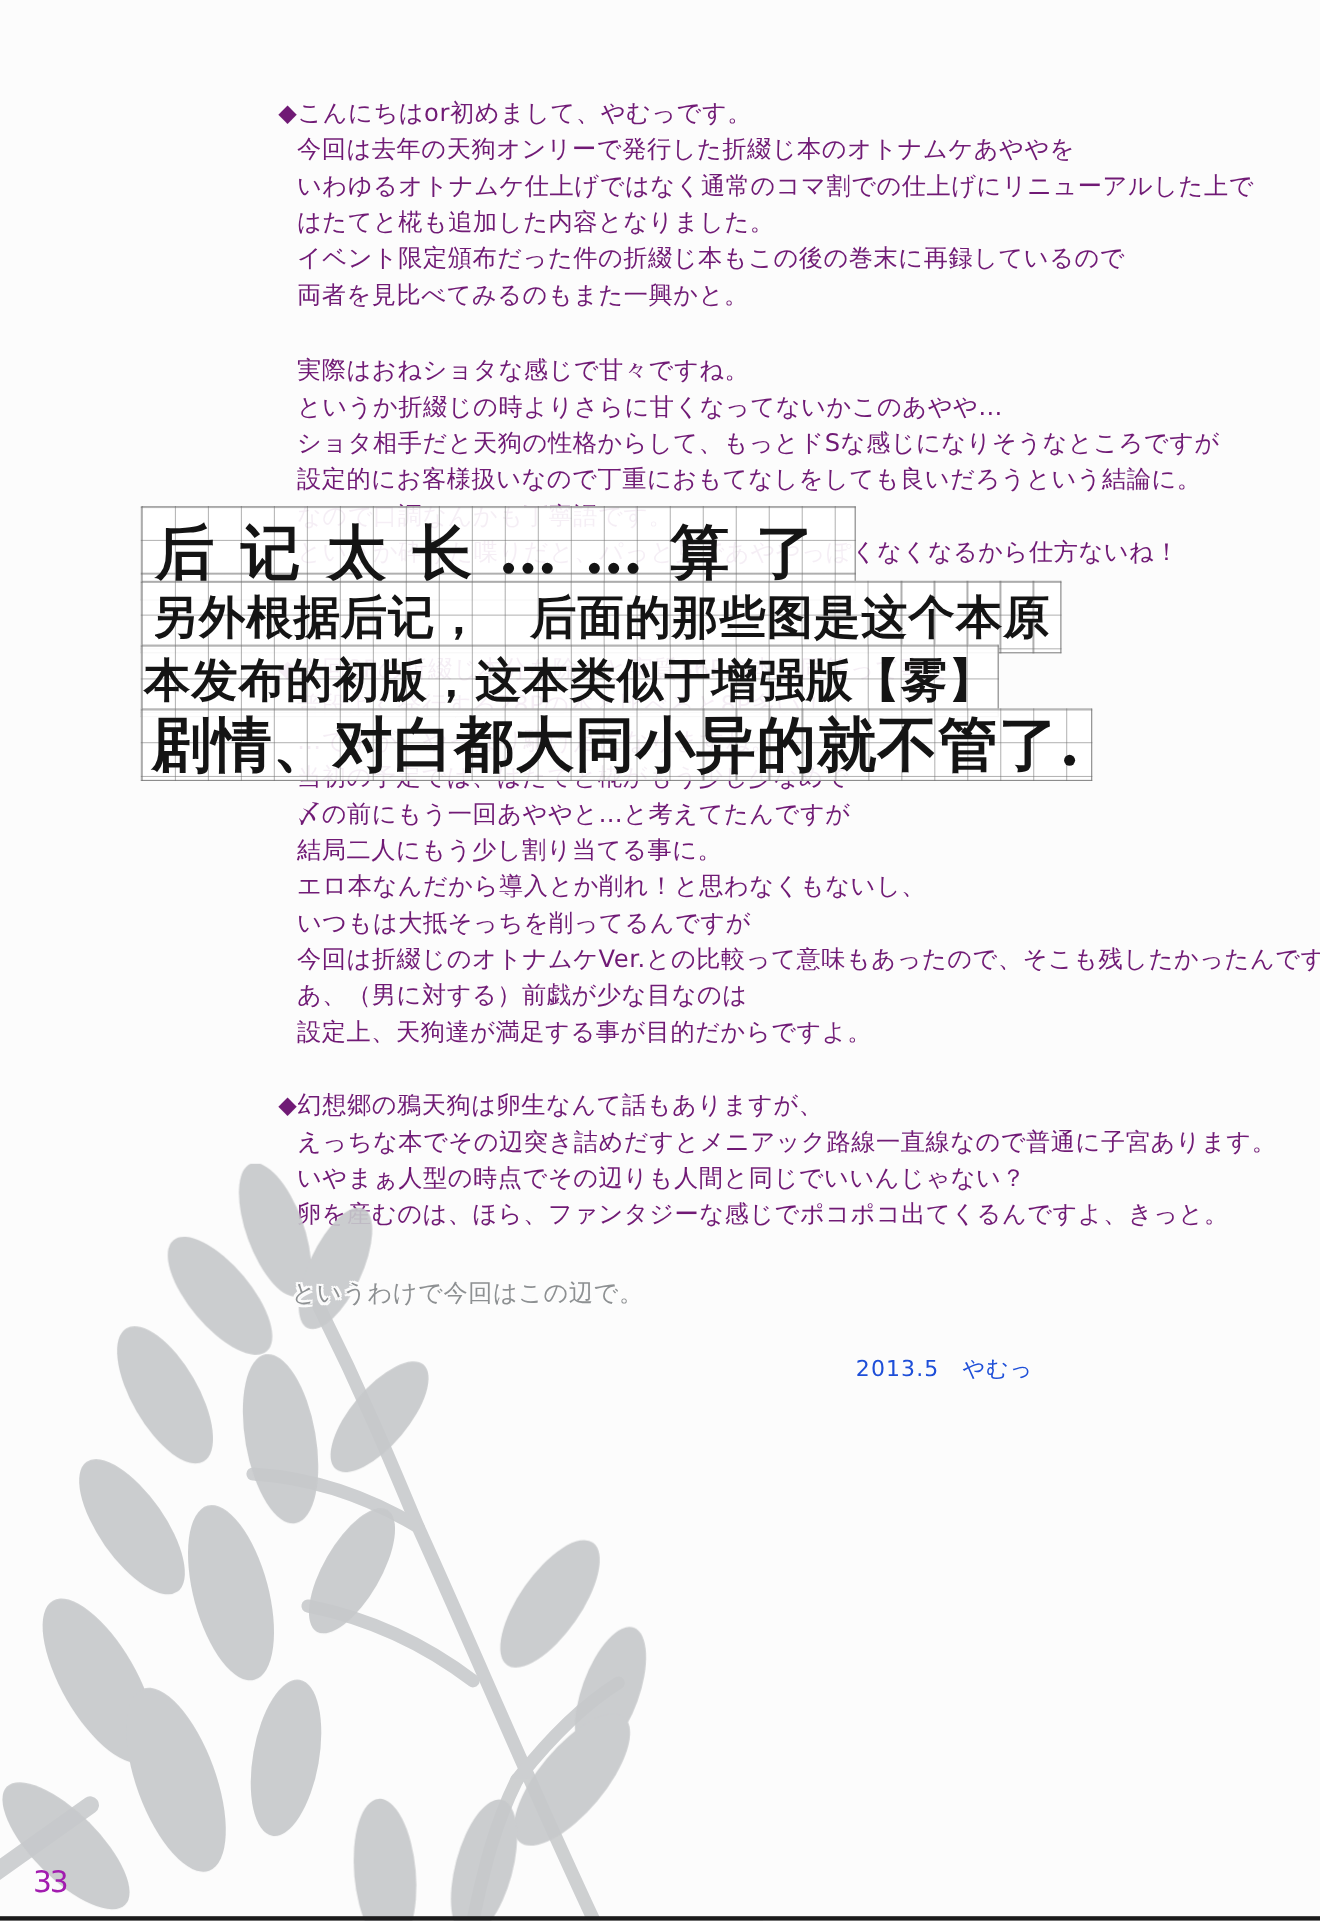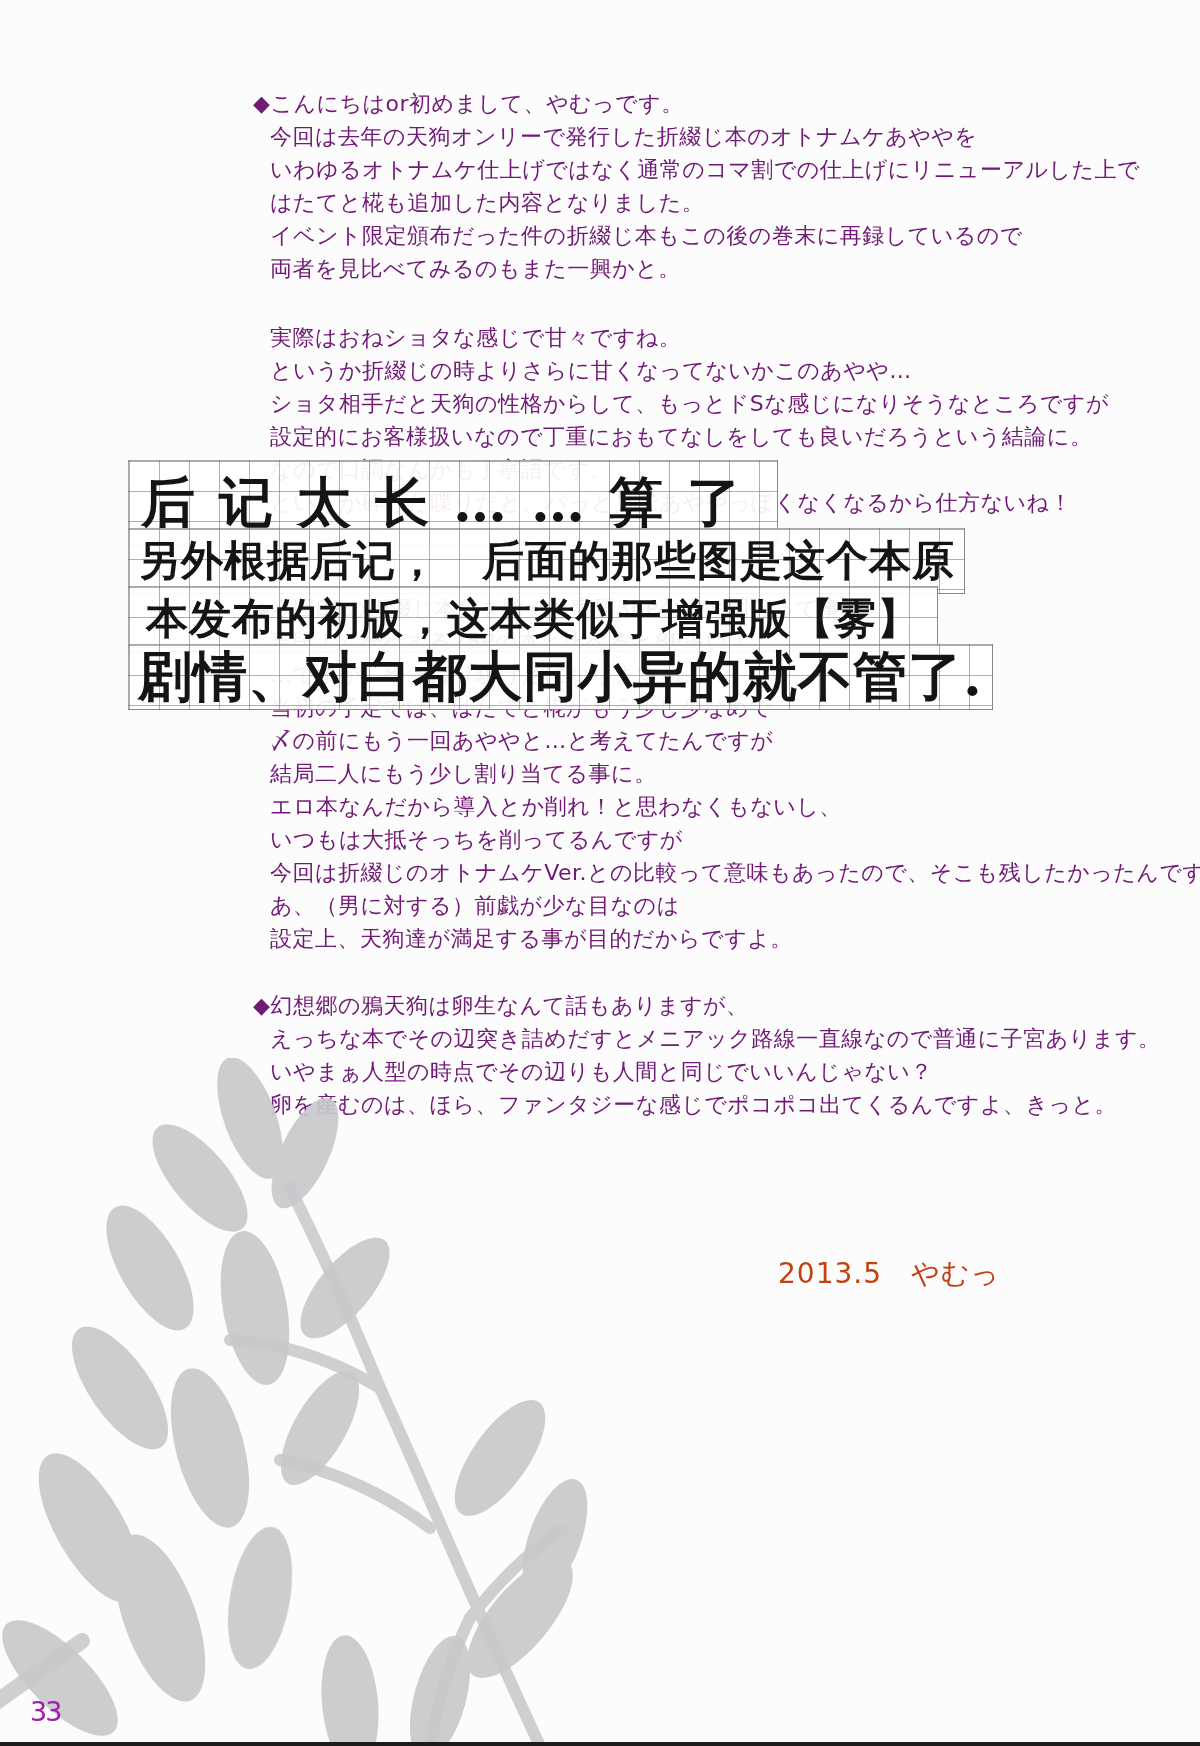--- a/index.html
+++ b/index.html
@@ -30,47 +30,46 @@
     font-size:22px;line-height:33px;
     white-space:nowrap;
     letter-spacing:0.5px;
     text-shadow:-2px 0 0 #fcfcfc,2px 0 0 #fcfcfc,0 -2px 0 #fcfcfc,0 2px 0 #fcfcfc,
                 -2px -2px 0 #fcfcfc,2px 2px 0 #fcfcfc,2px -2px 0 #fcfcfc,-2px 2px 0 #fcfcfc;
     z-index:6;
   }
   .signature{
     position:absolute;
     left:778px;top:1228px;
-    color:#c2410c;
-    font-size:28px;line-height:33px;
+    color:#1d4ed8;
+    font-size:20px;line-height:33px;
     white-space:nowrap;
     letter-spacing:1px;
     z-index:6;
-    margin-top:29px;
   }
   
   .tn-row{
     position:absolute;
     left:128px;
     display:inline-flex;
     align-items:center;
     white-space:nowrap;
     background-color:rgba(255,255,255,0.93);
     background-image:
       repeating-linear-gradient(to right, rgba(110,110,110,0.55) 0 1px, transparent 1px 30px),
       repeating-linear-gradient(to bottom, rgba(110,110,110,0.55) 0 1px, transparent 1px 30px);
     border:1px solid rgba(110,110,110,0.6);
     color:#141414;
     font-family:"DejaVu Serif",serif;
     font-weight:700;
     z-index:10;
   }
   .tn-row-1{top:460px;height:84px;font-size:54px;letter-spacing:24px;padding:0 12px;}
   .tn-row-2{top:528px;height:64px;font-size:42px;letter-spacing:1px;padding:0 9px;}
-  .tn-row-3{top:586px;height:64px;font-size:42px;letter-spacing:1px;padding:0 17px;}
+  .tn-row-3{top:586px;height:64px;font-size:42px;letter-spacing:1px;padding:0 2px;}
   .tn-row-4{top:644px;height:64px;font-size:54px;letter-spacing:1px;padding:0 9px;}
   
   .page-number{
     position:absolute;left:30px;top:1696px;
     color:#a21caf;font-size:27px;letter-spacing:-2px;
     z-index:7;
   }
   .bottom-edge{
     position:absolute;left:0;bottom:0;width:100%;height:4px;
     background:#1c1c1c;z-index:8;
@@ -148,20 +147,21 @@
     <div class="ln">設定上、天狗達が満足する事が目的だからですよ。</div>
   </div>
 
   <div class="para" style="top:989px;">
     <div class="ln ld">◆幻想郷の鴉天狗は卵生なんて話もありますが、</div>
     <div class="ln">えっちな本でその辺突き詰めだすとメニアック路線一直線なので普通に子宮あります。</div>
     <div class="ln">いやまぁ人型の時点でその辺りも人間と同じでいいんじゃない？</div>
     <div class="ln">卵を産むのは、ほら、ファンタジーな感じでポコポコ出てくるんですよ、きっと。</div>
   </div>
 
+  <div class="closing">というわけで今回はこの辺で。</div>
   <div class="signature">2013.5　やむっ</div>
 
   <div class="tn-row tn-row-1">后记太长……算了</div>
   <div class="tn-row tn-row-2">另外根据后记，　后面的那些图是这个本原</div>
   <div class="tn-row tn-row-3">本发布的初版，这本类似于增强版【雾】</div>
   <div class="tn-row tn-row-4">剧情、对白都大同小异的就不管了.</div>
 
   <div class="page-number">33</div>
   <div class="bottom-edge"></div>
 

